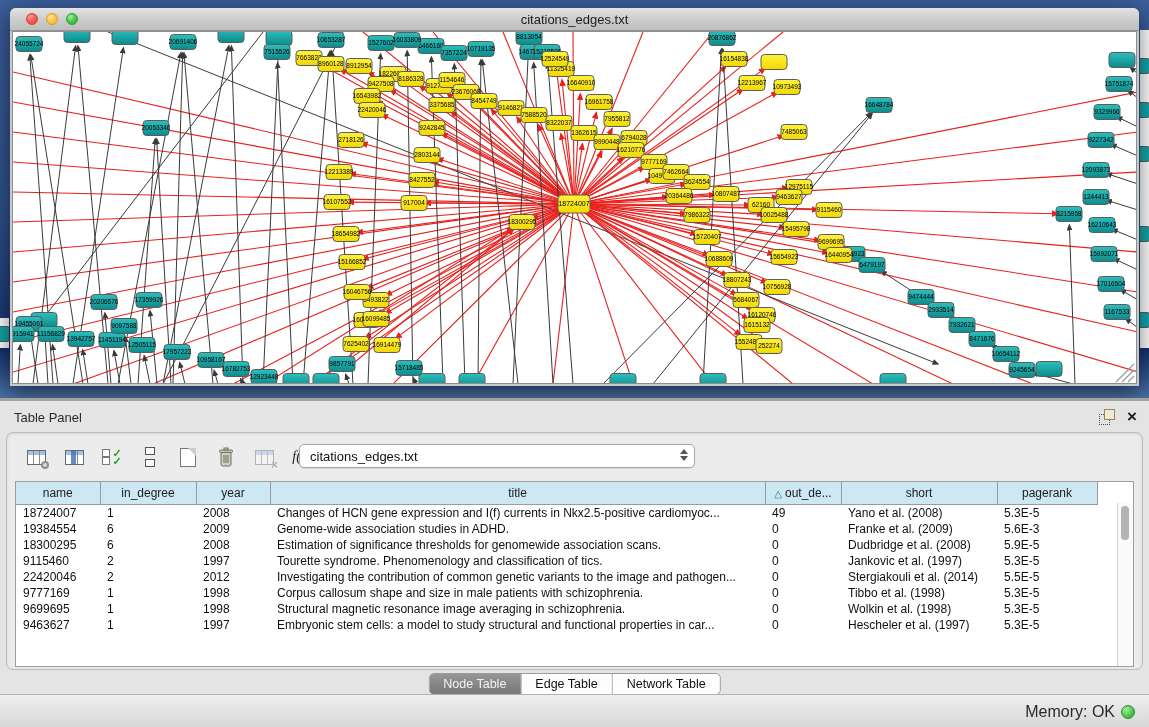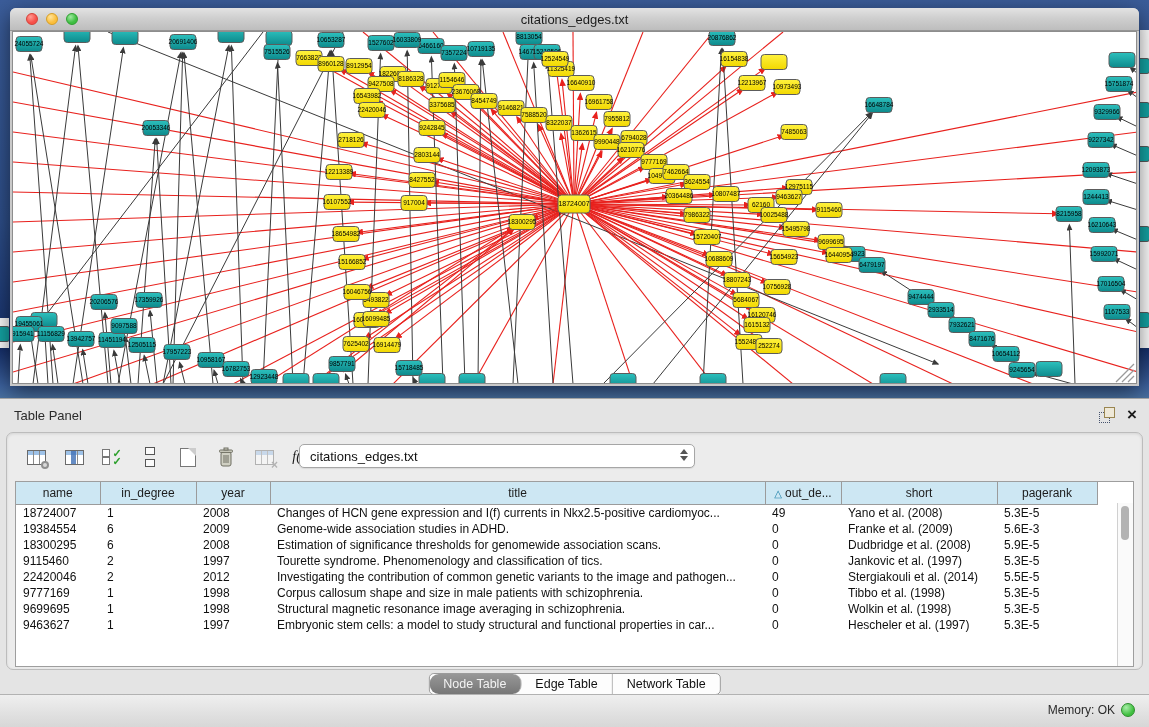--- a/index.html
+++ b/index.html
@@ -19,21 +19,21 @@
   .light.red{background:radial-gradient(circle at 35% 30%,#ff9a92,#f75049 60%);border:1px solid #d63f36;}
   .light.yellow{background:radial-gradient(circle at 35% 30%,#ffe39a,#fbbe3c 60%);border:1px solid #d79e23;}
   .light.green{background:radial-gradient(circle at 35% 30%,#9fe9a1,#3ebe41 60%);border:1px solid #2da02f;}
   .net-canvas{position:absolute;left:2px;top:23px;right:2px;bottom:2px;background:#fff;
     border:1px solid #8d8d8d;box-sizing:border-box;overflow:hidden;}
   svg text{pointer-events:none;}
   .er{stroke:#e8211d;stroke-width:1.1;fill:none;}
   .ek{stroke:#3a3a3a;stroke-width:1;fill:none;}
   
   .table-panel{position:absolute;left:0;top:398px;width:1149px;height:296px;background:#e4e4e4;}
-  .panel-header{height:34px;position:relative;border-top:1px solid #a3a3a3;}
+  .panel-header{height:34px;position:relative;border-top:3px solid #a3a3a3;}
   .panel-title{position:absolute;left:14px;top:9px;font-size:13px;color:#2b2b2b;}
   .panel-hdr-icons{position:absolute;right:12px;top:8px;display:flex;gap:12px;align-items:center;}
   .float-ico{position:relative;width:16px;height:16px;}
   .float-ico .sq1{position:absolute;left:5px;top:0;width:9px;height:9px;border:1.5px solid #9a8650;background:#efe9d8;}
   .float-ico .sq2{position:absolute;left:0;top:5px;width:9px;height:9px;border:1.5px dotted #46536e;}
   .close-x{font-size:17px;font-weight:bold;color:#1a1a1a;line-height:16px;cursor:default;}
   .panel-body{position:absolute;left:6px;right:6px;top:34px;height:236px;background:#ececec;
     border:1px solid #bcbcbc;border-radius:7px;box-shadow:inset 0 1px 3px rgba(0,0,0,.10);}
   
   .toolbar{position:absolute;left:14px;top:10px;height:28px;display:flex;align-items:center;}
@@ -72,25 +72,25 @@
   .grid td{font-size:12px;color:#101010;height:16px;padding:0 0 0 7px;overflow:hidden;
     white-space:nowrap;text-overflow:clip;}
   .sort-tri{color:#1b7fa6;font-size:10px;margin-right:3px;}
   .vscroll{position:absolute;right:0;top:21px;bottom:0;width:15px;background:#fafafa;border-left:1px solid #d0d0d0;}
   .vthumb{position:absolute;left:3px;top:3px;width:8px;height:34px;border-radius:5px;background:#b3b3b3;}
   
   .tabs{position:absolute;left:50%;top:275px;transform:translateX(-50%);display:flex;height:20px;
     border:1px solid #9b9b9b;border-radius:5px;overflow:hidden;background:#fdfdfd;box-shadow:0 1px 0 rgba(255,255,255,.7);}
   .tab{padding:0 14px;font-size:12.5px;line-height:20px;color:#111;border-right:1px solid #b5b5b5;cursor:default;}
   .tab:last-child{border-right:none;}
-  .tab.sel{background:linear-gradient(180deg,#979797,#777777);color:#f3f3f3;border-radius:9px;}
+  .tab.sel{background:linear-gradient(180deg,#979797,#777777);color:#f3f3f3;}
   
   .statusbar{position:absolute;left:0;top:694px;width:1149px;height:33px;
     background:linear-gradient(180deg,#efefef,#d6d6d6);border-top:1px solid #b2b2b2;}
-  .mem{position:absolute;right:14px;top:8px;display:flex;align-items:center;gap:6px;font-size:12px;color:#2a2a2a;}
+  .mem{position:absolute;right:14px;top:8px;display:flex;align-items:center;gap:6px;font-size:16px;color:#2a2a2a;}
   .memdot{width:14px;height:14px;border-radius:50%;background:radial-gradient(circle at 35% 30%,#a8eda8,#3fbf3f 65%);
     border:1px solid #2c8c2c;box-sizing:border-box;}
 </style>
 </head>
 <body>
 
 <div class="desktop">
 
   <div class="bg-sliver" style="left:1140px;top:30px;width:9px;height:318px;">
     <div style="position:absolute;left:-16px;top:28px;width:24px;height:14px;background:#14a6a6;border:1px solid #5c5c5c;border-radius:3px;"></div>

